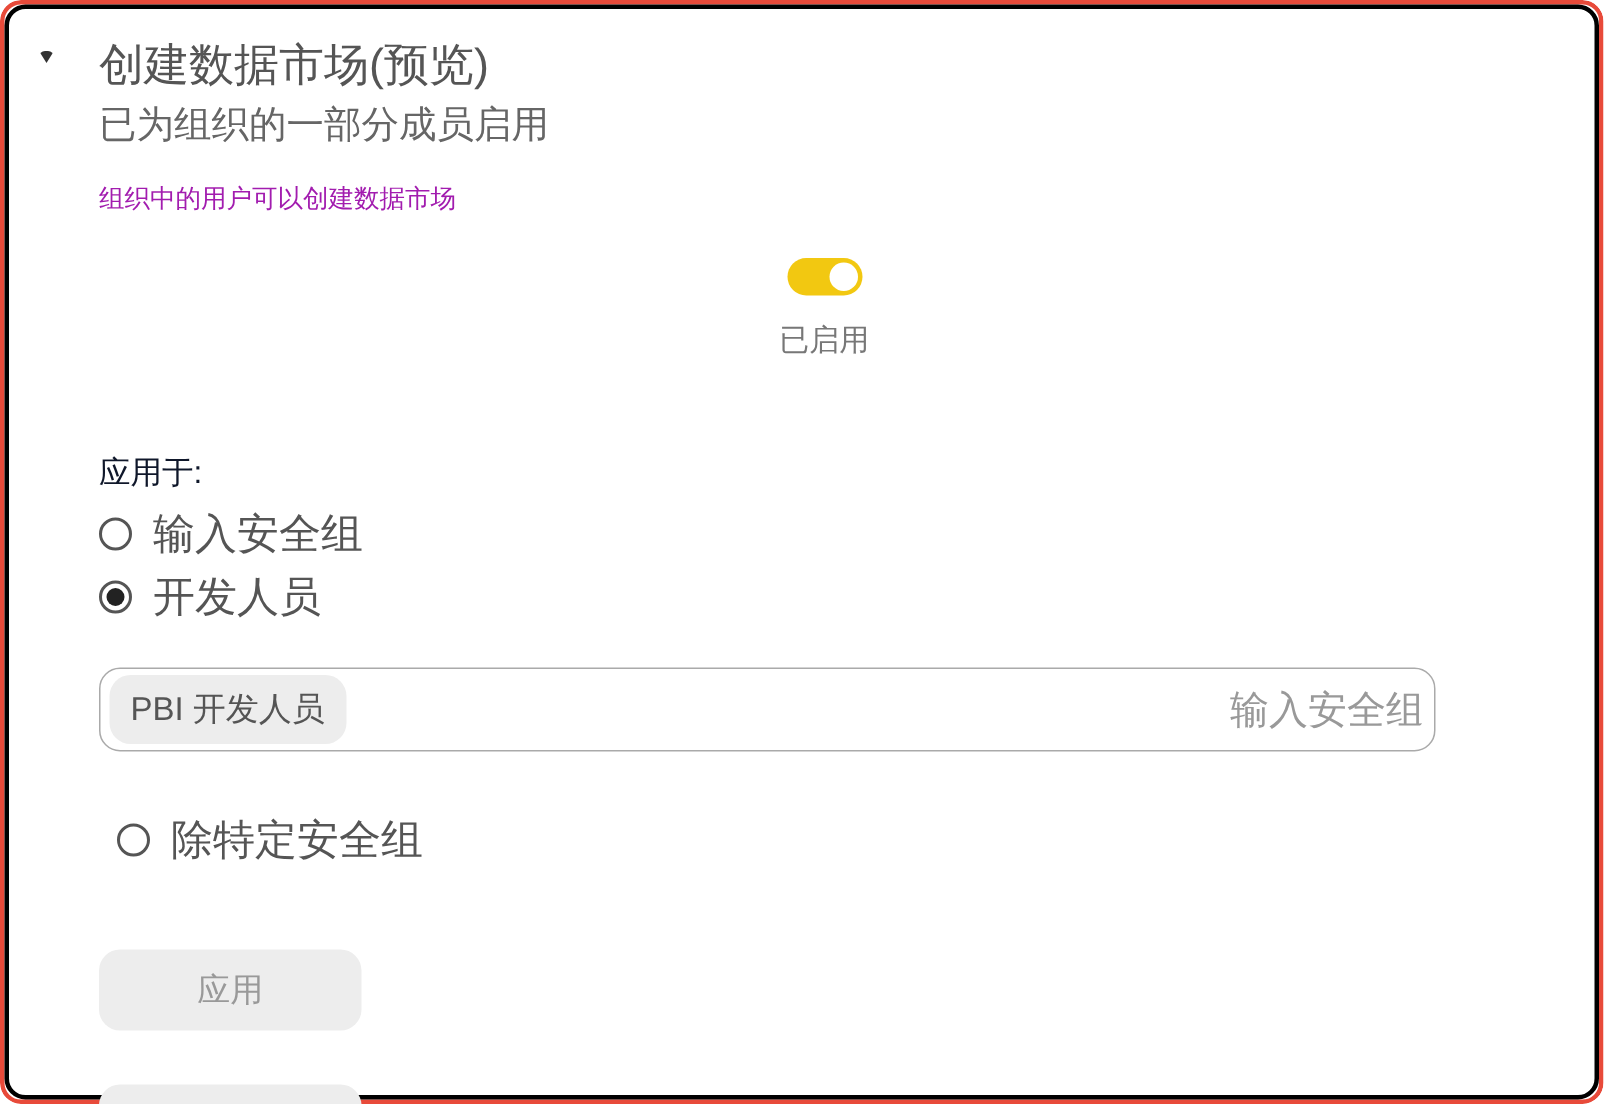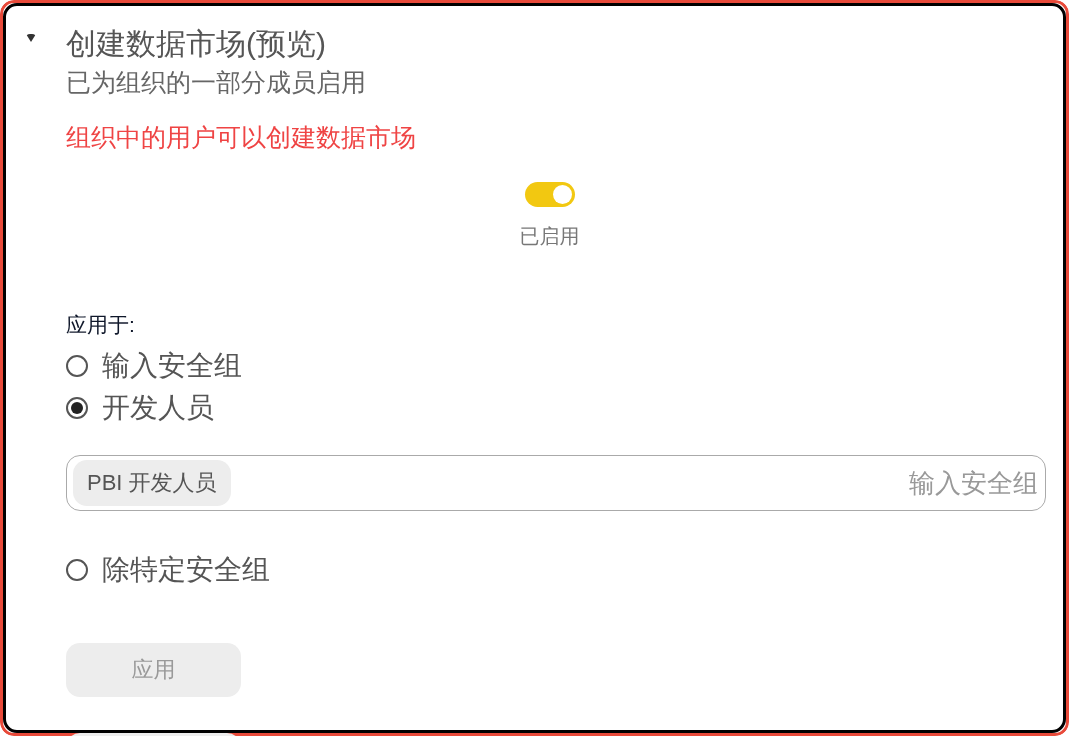--- a/index.html
+++ b/index.html
@@ -47,22 +47,22 @@
       font-weight: 400;
       line-height: 1.2;
     }
     .subtitle {
       font-size: 25px;
       color: #666;
       font-weight: 400;
       margin-top: 4px;
     }
     .description {
-      font-size: 25px;
-      color: #ef4444;
+      font-size: 17px;
+      color: #a21caf;
       font-weight: 400;
       margin-top: 22px;
     }
     .toggle-row {
       display: flex;
       align-items: center;
       margin-top: 28px;
       gap: 16px;
       flex-direction: column;
     }
@@ -119,21 +119,21 @@
       border-radius: 50%;
     }
     .radio-label {
       font-size: 28px;
       color: #555;
       font-weight: 400;
     }
     .group-input-box {
       margin-top: 28px;
       border: 1px solid #aaa;
-      width: 980px;
+      width: 891px;
       height: 56px;
       display: flex;
       align-items: center;
       padding: 6px;
       gap: 10px;
     }
     .chip {
       background: #ededed;
       padding: 8px 14px;
       font-size: 22px;
@@ -151,20 +151,21 @@
     }
     .group-input::placeholder {
       color: #999;
     }
     .checkbox-row {
       display: flex;
       align-items: center;
       gap: 14px;
       margin-top: 40px;
       cursor: pointer;
+      margin-left: 12px;
     }
     .checkbox-box {
       width: 22px;
       height: 22px;
       border: 2px solid #555;
     }
     .checkbox-label {
       font-size: 28px;
       color: #555;
     }

